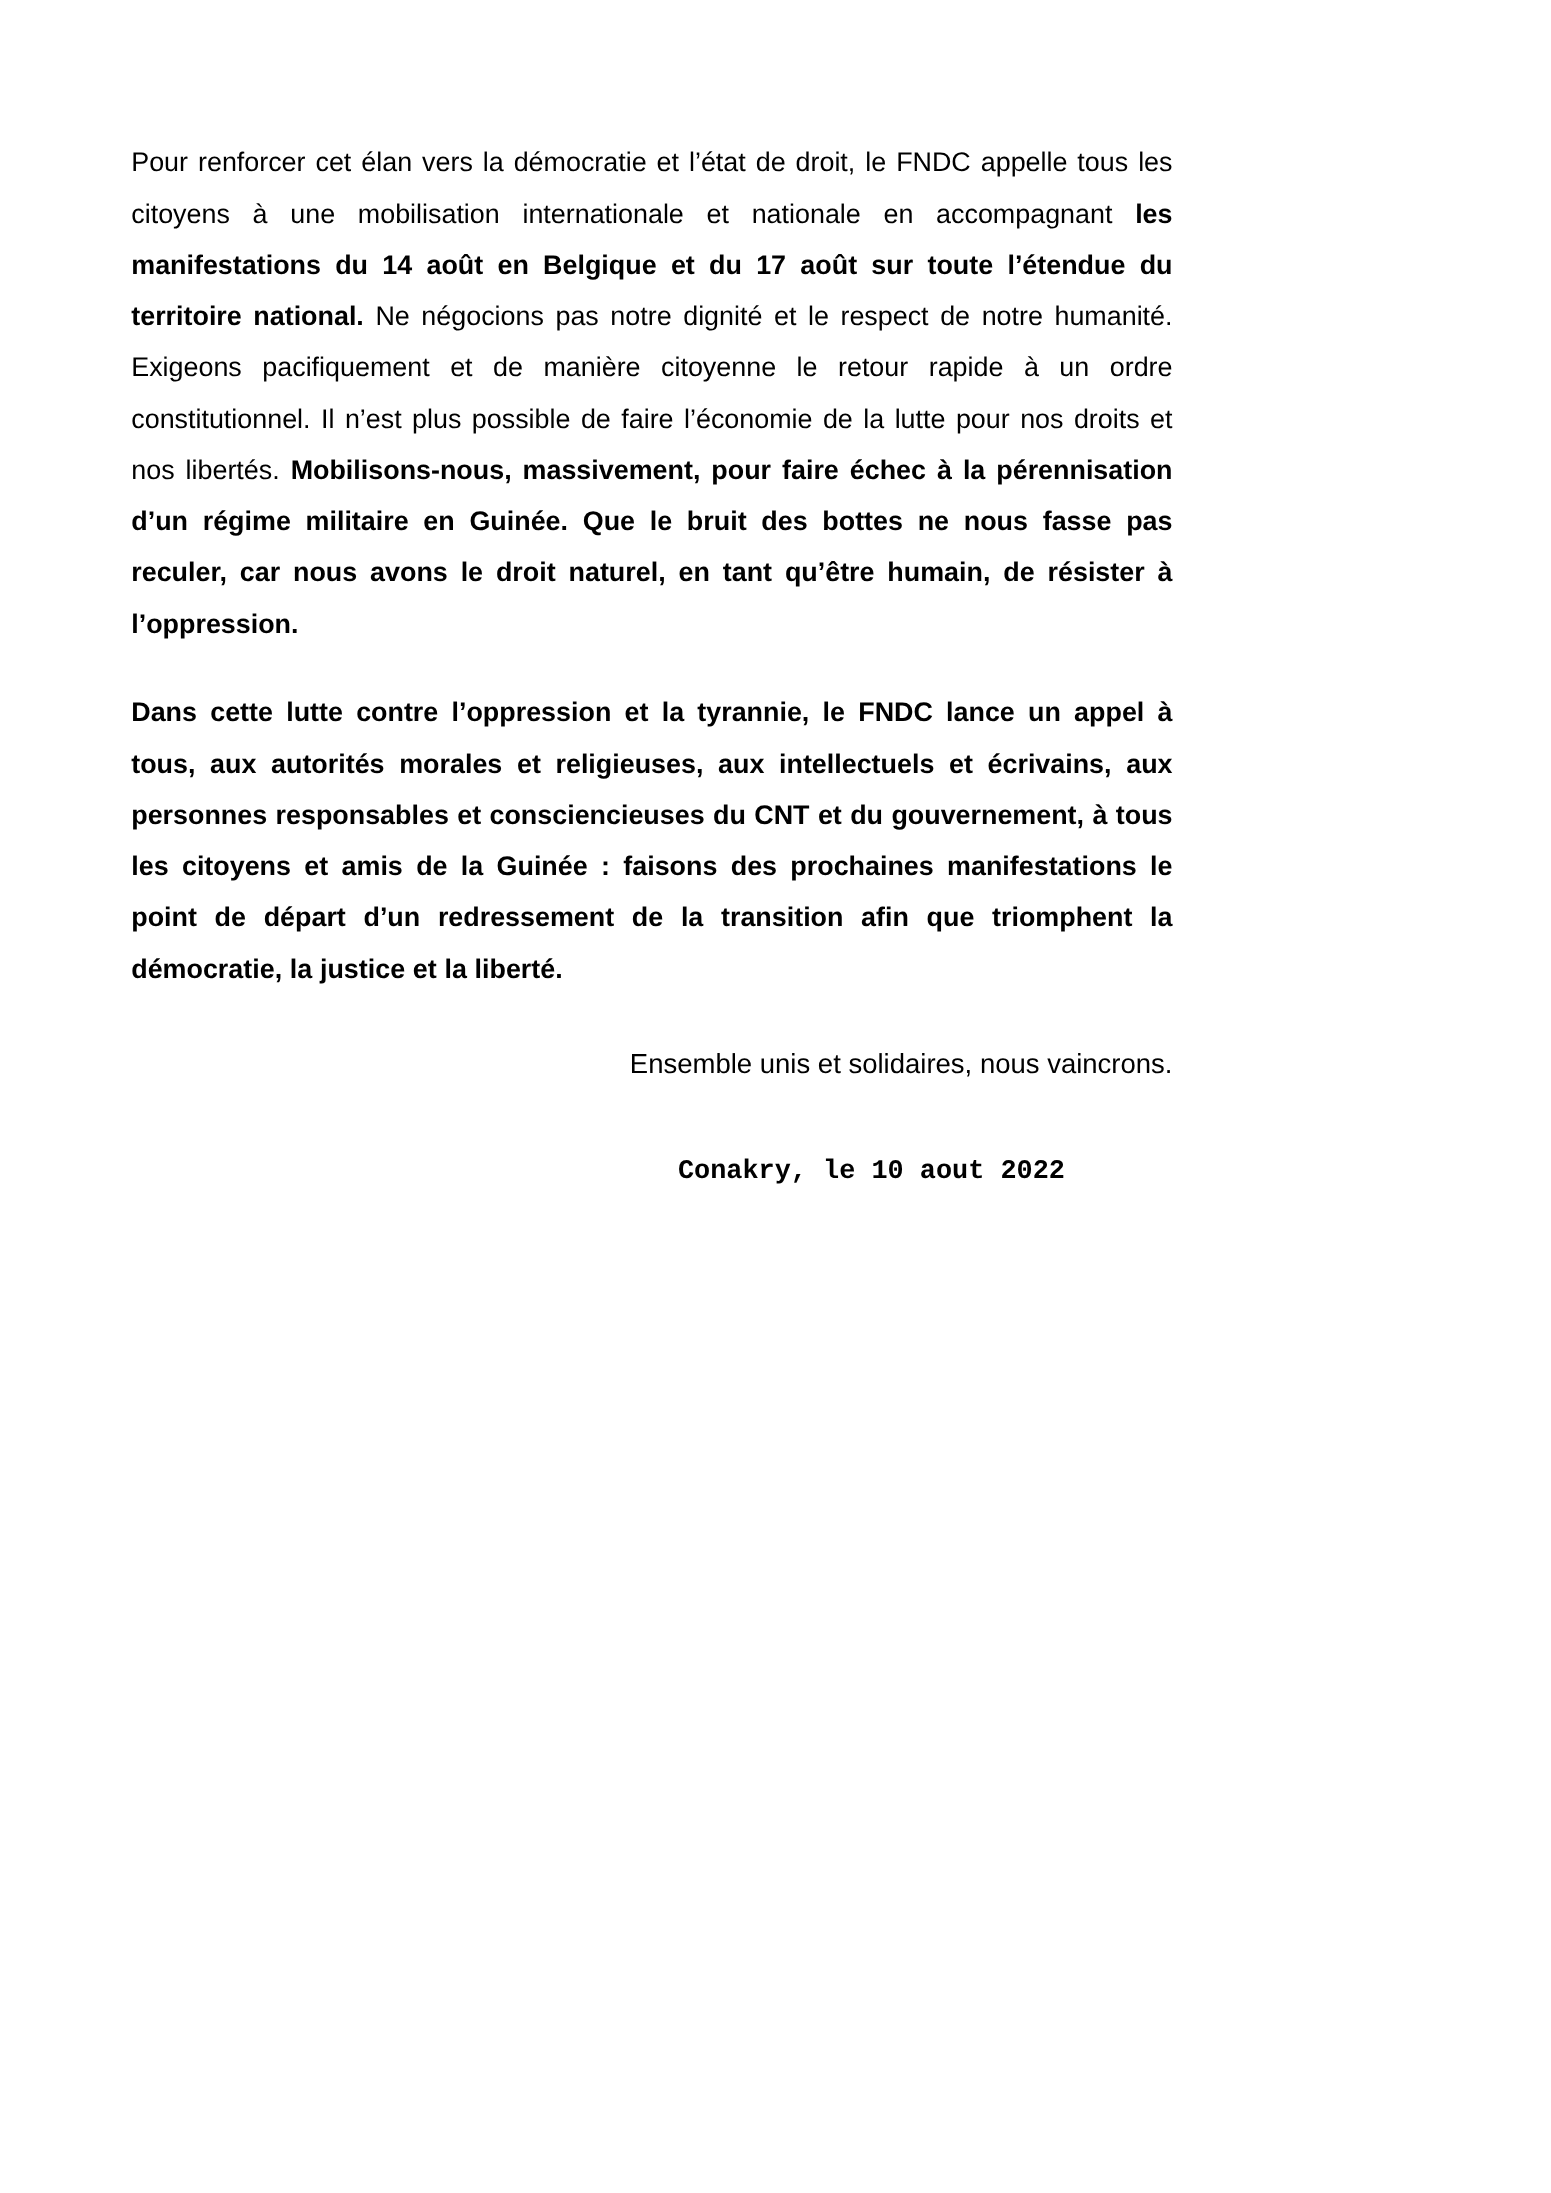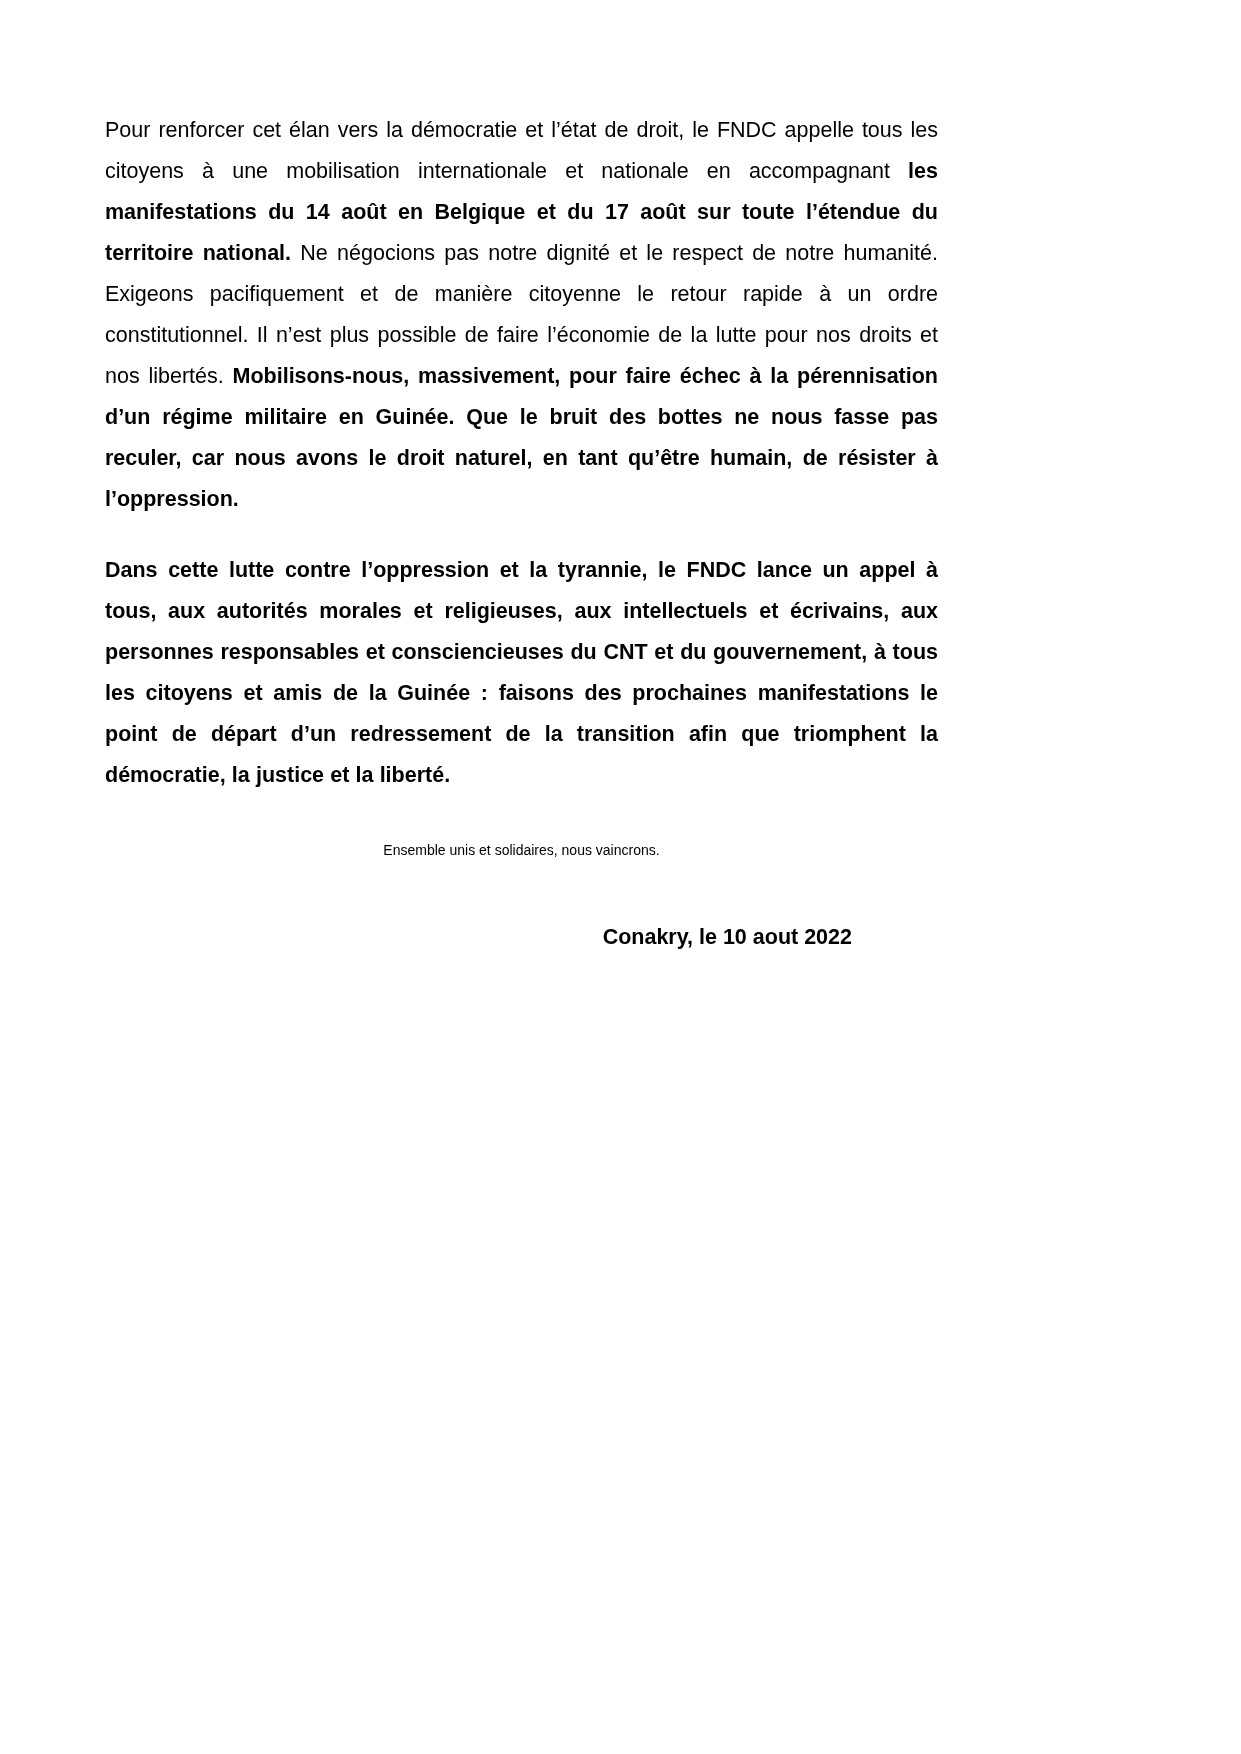--- a/index.html
+++ b/index.html
@@ -35,37 +35,38 @@
   .bold {
     font-weight: bold;
   }
   .para-bold {
     font-weight: bold;
   }
   .plain {
     font-weight: normal;
   }
   .simple {
-    font-size: 14px;
+    font-size: 22px;
     line-height: 41px;
-    text-align: center;
+    text-align: right;
     margin: 0 0 38px 0;
   }
   .signature-block {
     margin-top: 22px;
     text-align: right;
     padding-right: 68px;
   }
   .signature-line {
     font-size: 21.5px;
     font-weight: bold;
     line-height: 56px;
   }
   .sig-2 {
     padding-right: 18px;
+    font-family: Liberation Mono, monospace;
   }
 </style>
 </head>
 <body>
 
 <div class="page">
 
   <p class="para"><span class="plain">Pour renforcer cet élan vers la démocratie et l’état de droit, le FNDC appelle tous les citoyens à une mobilisation internationale et nationale en accompagnant </span><span class="bold">les manifestations du 14 août en Belgique et du 17 août sur toute l’étendue du territoire national.</span><span class="plain"> Ne négocions pas notre dignité et le respect de notre humanité. Exigeons pacifiquement et de manière citoyenne le retour rapide à un ordre constitutionnel. Il n’est plus possible de faire l’économie de la lutte pour nos droits et nos libertés. </span><span class="bold">Mobilisons-nous, massivement, pour faire échec à la pérennisation d’un régime militaire en Guinée. Que le bruit des bottes ne nous fasse pas reculer, car nous avons le droit naturel, en tant qu’être humain, de résister à l’oppression.</span></p>
 
   <p class="para para-bold last-spacing">Dans cette lutte contre l’oppression et la tyrannie, le FNDC lance un appel à tous, aux autorités morales et religieuses, aux intellectuels et écrivains, aux personnes responsables et consciencieuses du CNT et du gouvernement, à tous les citoyens et amis de la Guinée : faisons des prochaines manifestations le point de départ d’un redressement de la transition afin que triomphent la démocratie, la justice et la liberté.</p>

